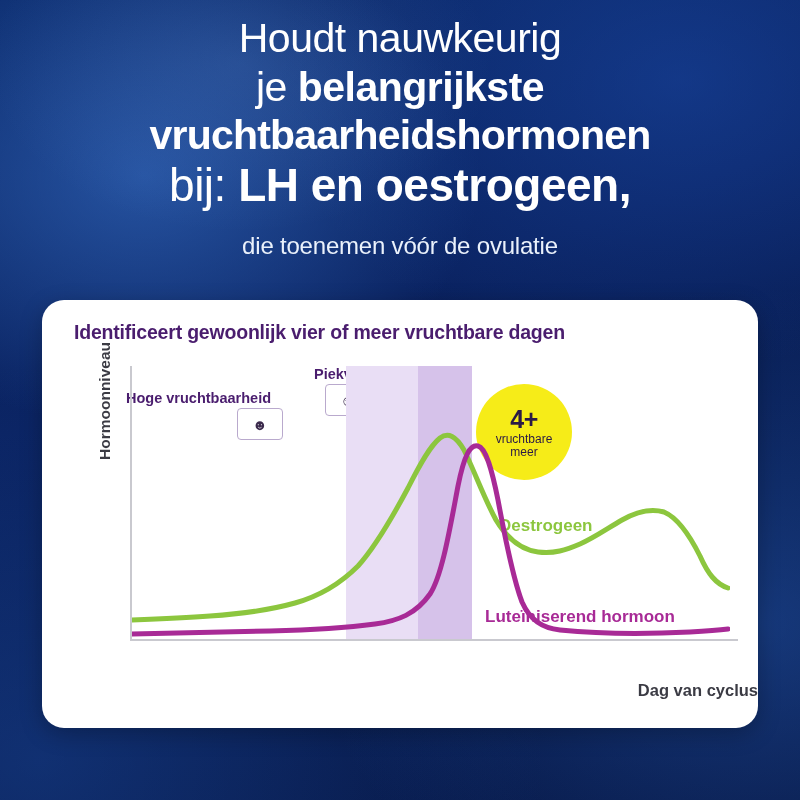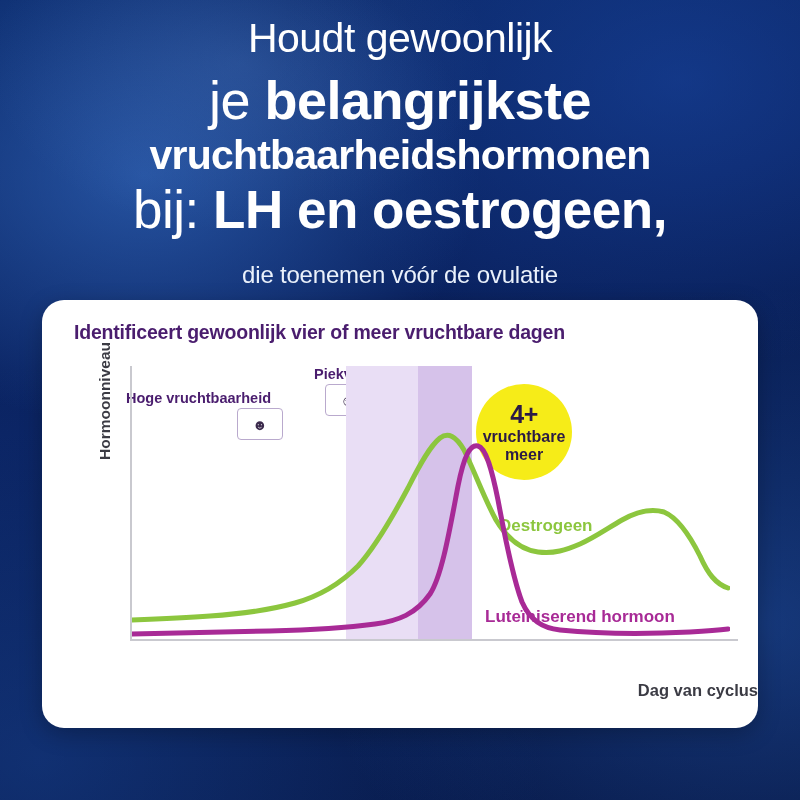--- a/index.html
+++ b/index.html
@@ -43,37 +43,37 @@
     color: #ffffff;
     z-index: 3;
   }
   .headline .l1 {
     font-size: 41px;
     line-height: 1.12;
     font-weight: 400;
     letter-spacing: -0.5px;
   }
   .headline .l2 {
-    font-size: 54px;
+    font-size: 41px;
     line-height: 1.14;
     letter-spacing: -0.5px;
-    margin-top: 8px;
+    margin-top: 2px;
   }
   .headline .l2 .thin { font-weight: 400; }
   .headline .l2 .bold { font-weight: 700; }
   .headline .l3 {
     font-size: 41px;
     font-weight: 700;
     line-height: 1.14;
     letter-spacing: -0.8px;
     margin-top: 1px;
     white-space: nowrap;
   }
   .headline .l4 {
-    font-size: 53px;
+    font-size: 46px;
     line-height: 1.14;
     letter-spacing: -0.5px;
     margin-top: 1px;
   }
   .headline .l4 .thin { font-weight: 400; }
   .headline .l4 .bold { font-weight: 700; }
   .headline .sub {
     font-size: 24px;
     font-weight: 400;
     margin-top: 20px;
@@ -202,40 +202,40 @@
     background: #f6ec18;
     display: flex;
     flex-direction: column;
     align-items: center;
     justify-content: center;
     text-align: center;
     color: #2b1a46;
     line-height: 1.08;
   }
   .badge .big { font-size: 25px; font-weight: 700; letter-spacing: -0.5px; }
-  .badge .small { font-size: 16px; font-weight: 700; }
+  .badge .small { font-size: 12px; font-weight: 400; }
 
   .series-label {
     position: absolute;
     font-size: 17px;
     font-weight: 700;
     white-space: nowrap;
   }
   .label-oest { left: 456px; top: 216px; color: #8cc63e; }
   .label-lh  { left: 443px; top: 307px; color: #a82a96; }
 
   svg.lines { position: absolute; left: 0; top: 0; }
 </style>
 </head>
 <body>
 
 <div class="poster">
 
   <div class="headline">
-    <div class="l1">Houdt gewoonlijk</div>
+    <div class="l1">Houdt nauwkeurig</div>
     <div class="l2">
       <span class="thin">je </span><span class="bold">belangrijkste</span>
     </div>
     <div class="l3">vruchtbaarheidshormonen</div>
     <div class="l4">
       <span class="thin">bij: </span><span class="bold">LH en oestrogeen,</span>
     </div>
     <div class="sub">die toenemen vóór de ovulatie</div>
   </div>
 

